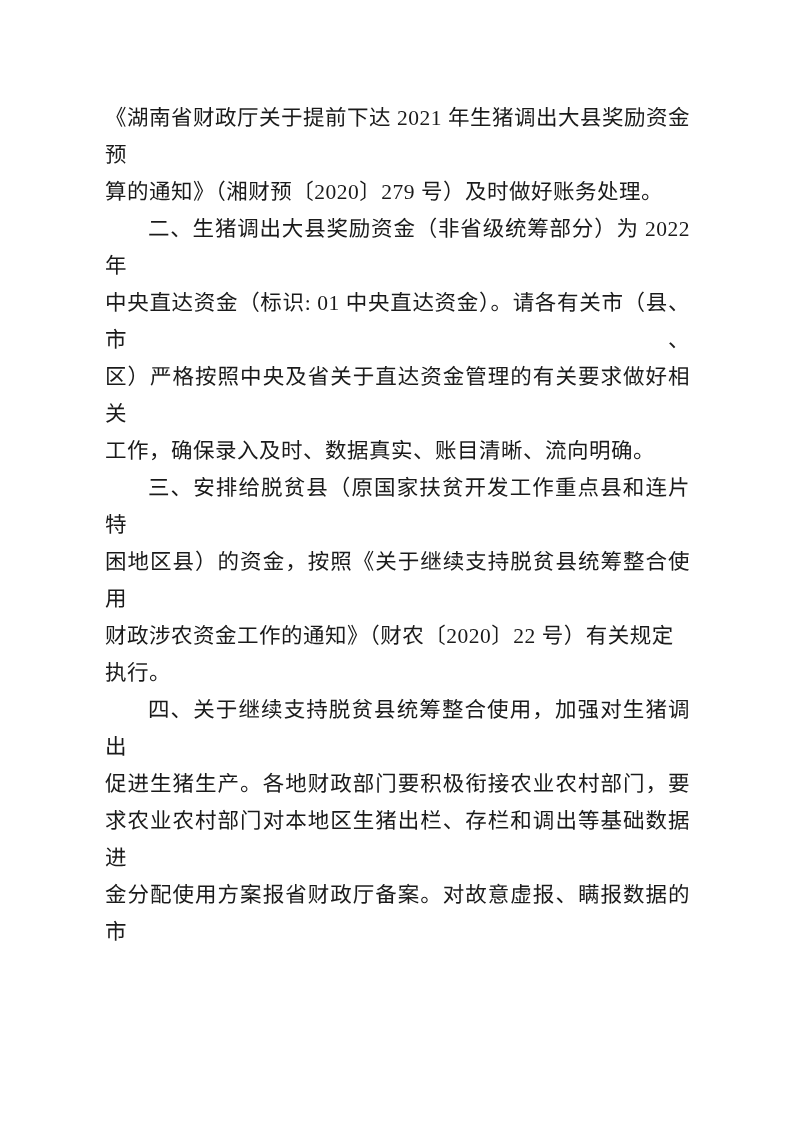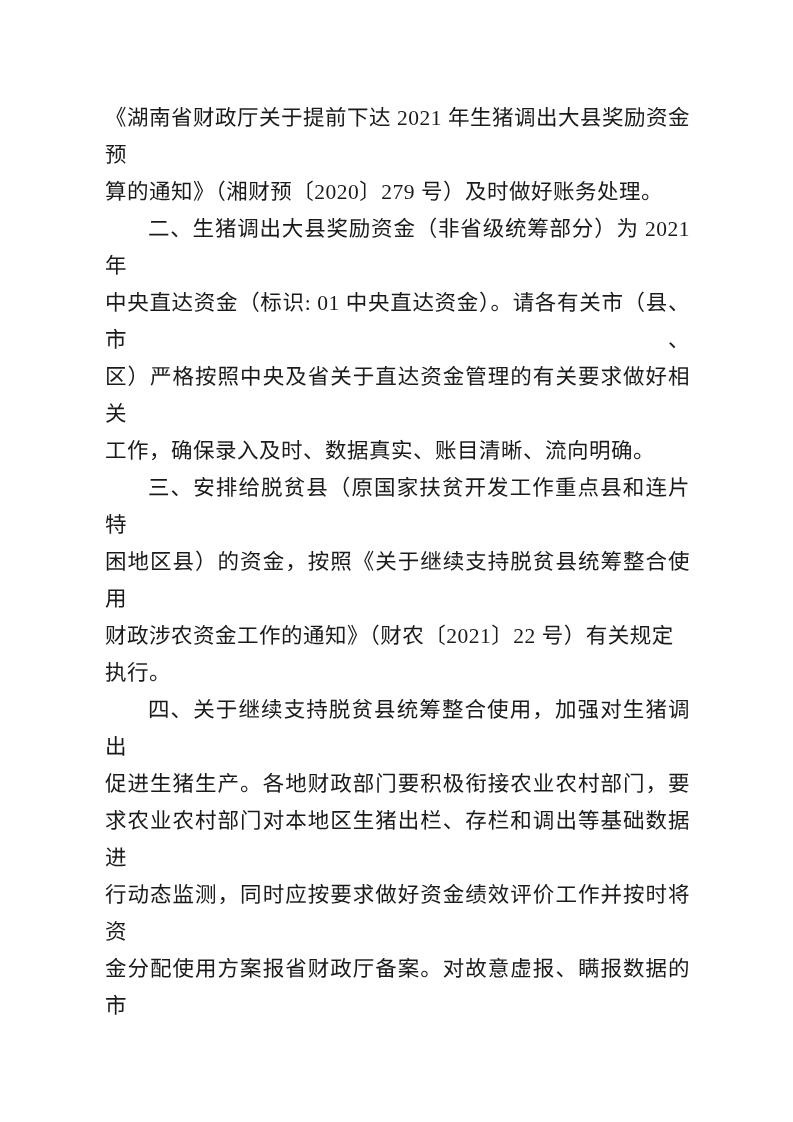--- a/index.html
+++ b/index.html
@@ -38,27 +38,26 @@
 </style>
 </head>
 <body>
 
 <div class="page">
 
   <div class="doc-body">
 
   <div class="line j">《湖南省财政厅关于提前下达 2021 年生猪调出大县奖励资金预</div>
       <div class="line">算的通知》（湘财预〔2020〕279 号）及时做好账务处理。</div>
-      <div class="line ind j">二、生猪调出大县奖励资金（非省级统筹部分）为 2021 年</div>
+      <div class="line ind j">二、生猪调出大县奖励资金（非省级统筹部分）为 2022 年</div>
       <div class="line j">中央直达资金（标识: 01 中央直达资金）。请各有关市（县、市、</div>
       <div class="line j">区）严格按照中央及省关于直达资金管理的有关要求做好相关</div>
       <div class="line">工作，确保录入及时、数据真实、账目清晰、流向明确。</div>
       <div class="line ind j">三、安排给脱贫县（原国家扶贫开发工作重点县和连片特</div>
       <div class="line j">困地区县）的资金，按照《关于继续支持脱贫县统筹整合使用</div>
-      <div class="line">财政涉农资金工作的通知》（财农〔2021〕22 号）有关规定执行。</div>
+      <div class="line">财政涉农资金工作的通知》（财农〔2020〕22 号）有关规定执行。</div>
       <div class="line ind j">四、关于继续支持脱贫县统筹整合使用，加强对生猪调出</div>
       <div class="line j">促进生猪生产。各地财政部门要积极衔接农业农村部门，要</div>
       <div class="line j">求农业农村部门对本地区生猪出栏、存栏和调出等基础数据进</div>
-      <div class="line j">行动态监测，同时应按要求做好资金绩效评价工作并按时将资</div>
       <div class="line j">金分配使用方案报省财政厅备案。对故意虚报、瞒报数据的市</div>
     </div>
 
 </div>
 
 </body></html>

